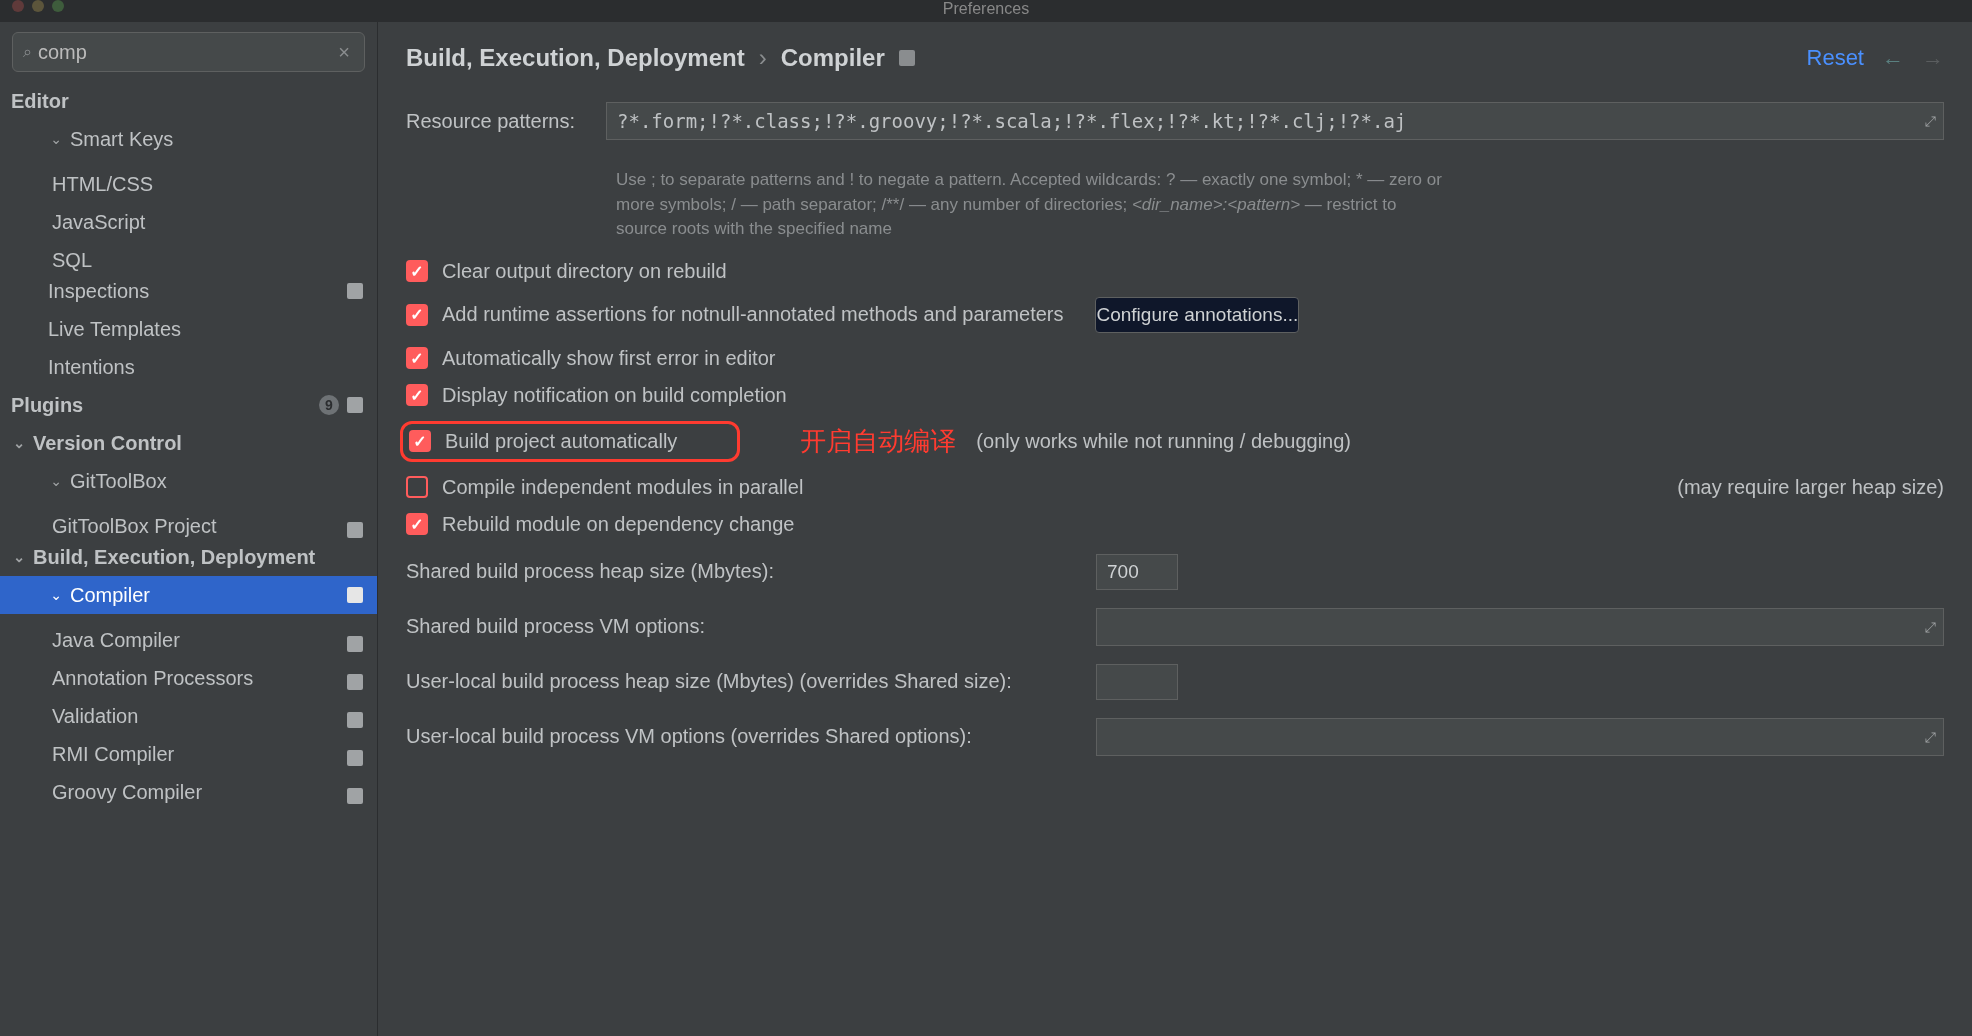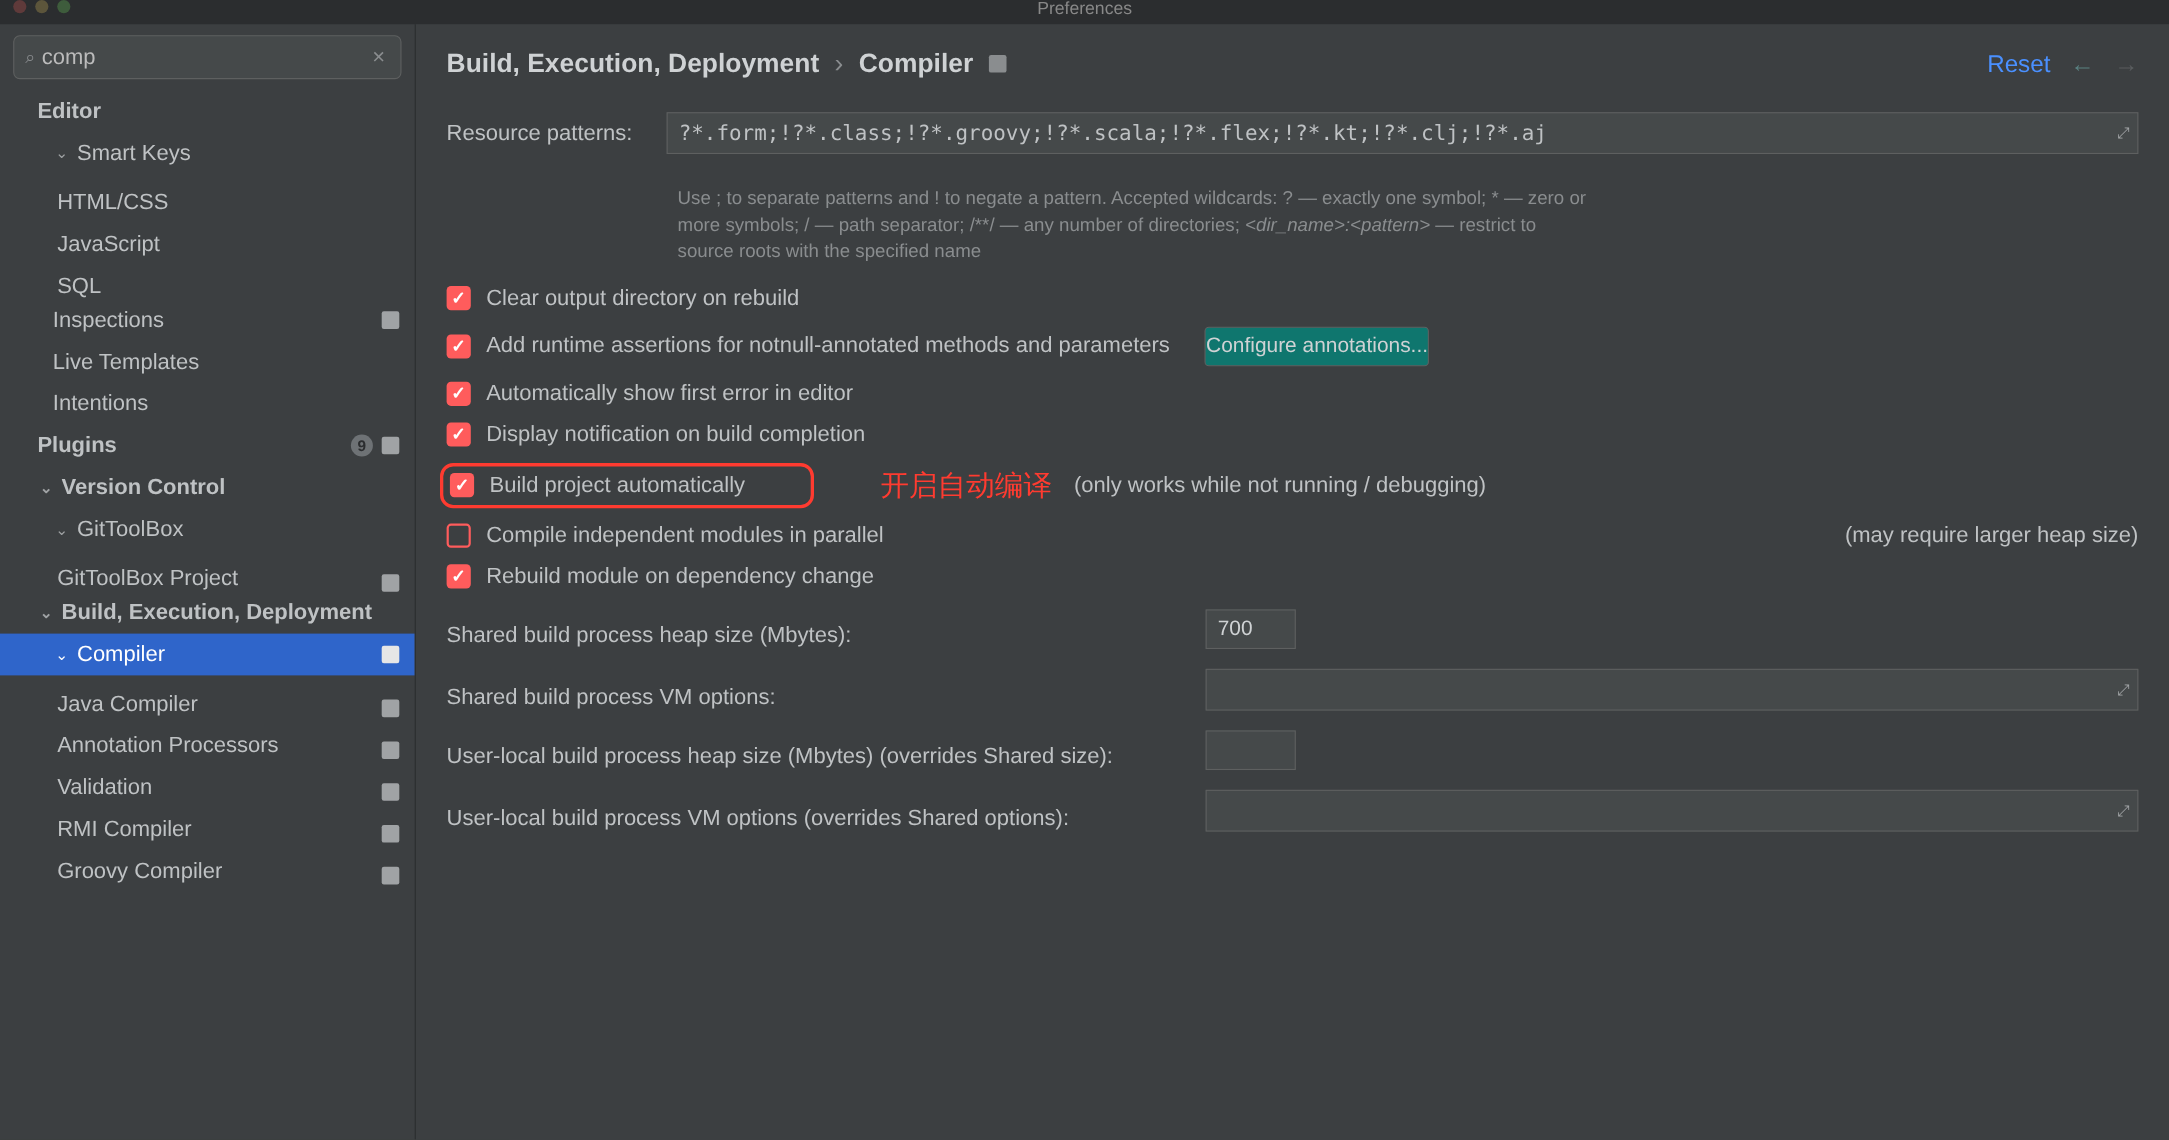--- a/index.html
+++ b/index.html
@@ -76,21 +76,21 @@
   .tree-item .chev {
     width: 16px;
     display: inline-flex;
     justify-content: center;
     font-size: 14px;
     color: #a0a3a5;
     margin-right: 6px;
   }
   .tree-item.selected .chev { color: #fff; }
   .tree-item .label { flex: 1; white-space: nowrap; overflow: hidden; text-overflow: ellipsis;}
-  .indent-0 { padding-left: 34px; }
+  .indent-0 { padding-left: 11px; }
   .indent-1 { padding-left: 48px; }
   .indent-2 { padding-left: 52px; align-items: flex-end; }
   .badge {
     background: #6e7275;
     color: #2b2d2f;
     border-radius: 10px;
     min-width: 20px;
     height: 20px;
     font-size: 14px;
     display: inline-flex;
@@ -190,21 +190,21 @@
     align-items: center;
     justify-content: center;
     flex-shrink: 0;
     cursor: pointer;
   }
   .checkbox.checked { background: #ff5c5c; }
   .checkbox.checked::after { content: "✓"; color: #fff; font-size: 16px; font-weight: 700; }
   .checkbox.unchecked { border: 2px solid #ff5c5c; background: transparent; }
   .check-row .note { margin-left: auto; color: #bfc2c4; font-size: 20px; padding-left: 20px;}
   .btn {
-    background: #0f766e;
+    background: #0f172a;
     border: 1px solid #5e6060;
     color: #cfd2d4;
     padding: 6px 0;
     font-size: 19px;
     border-radius: 4px;
     cursor: pointer;
   }
   .highlight-box {
     border: 3px solid #ff3b30;
     border-radius: 12px;
@@ -233,21 +233,21 @@
     border: 1px solid #5e6060;
     color: #cfd2d4;
     height: 36px;
     padding: 4px 10px;
     font-size: 19px;
     width: 82px;
   }
   .wide-input { width: 400px; }
   .setting-row {
     display: flex;
-    align-items: flex-end;
+    align-items: center;
     margin-bottom: 18px;
     font-size: 20px;
     color: #bfc2c4;
     gap: 20px;
   }
   .setting-row .slbl { flex: 0 0 670px; }
   .setting-row.first { margin-top: 18px; }
 </style>
 </head>
 <body>

